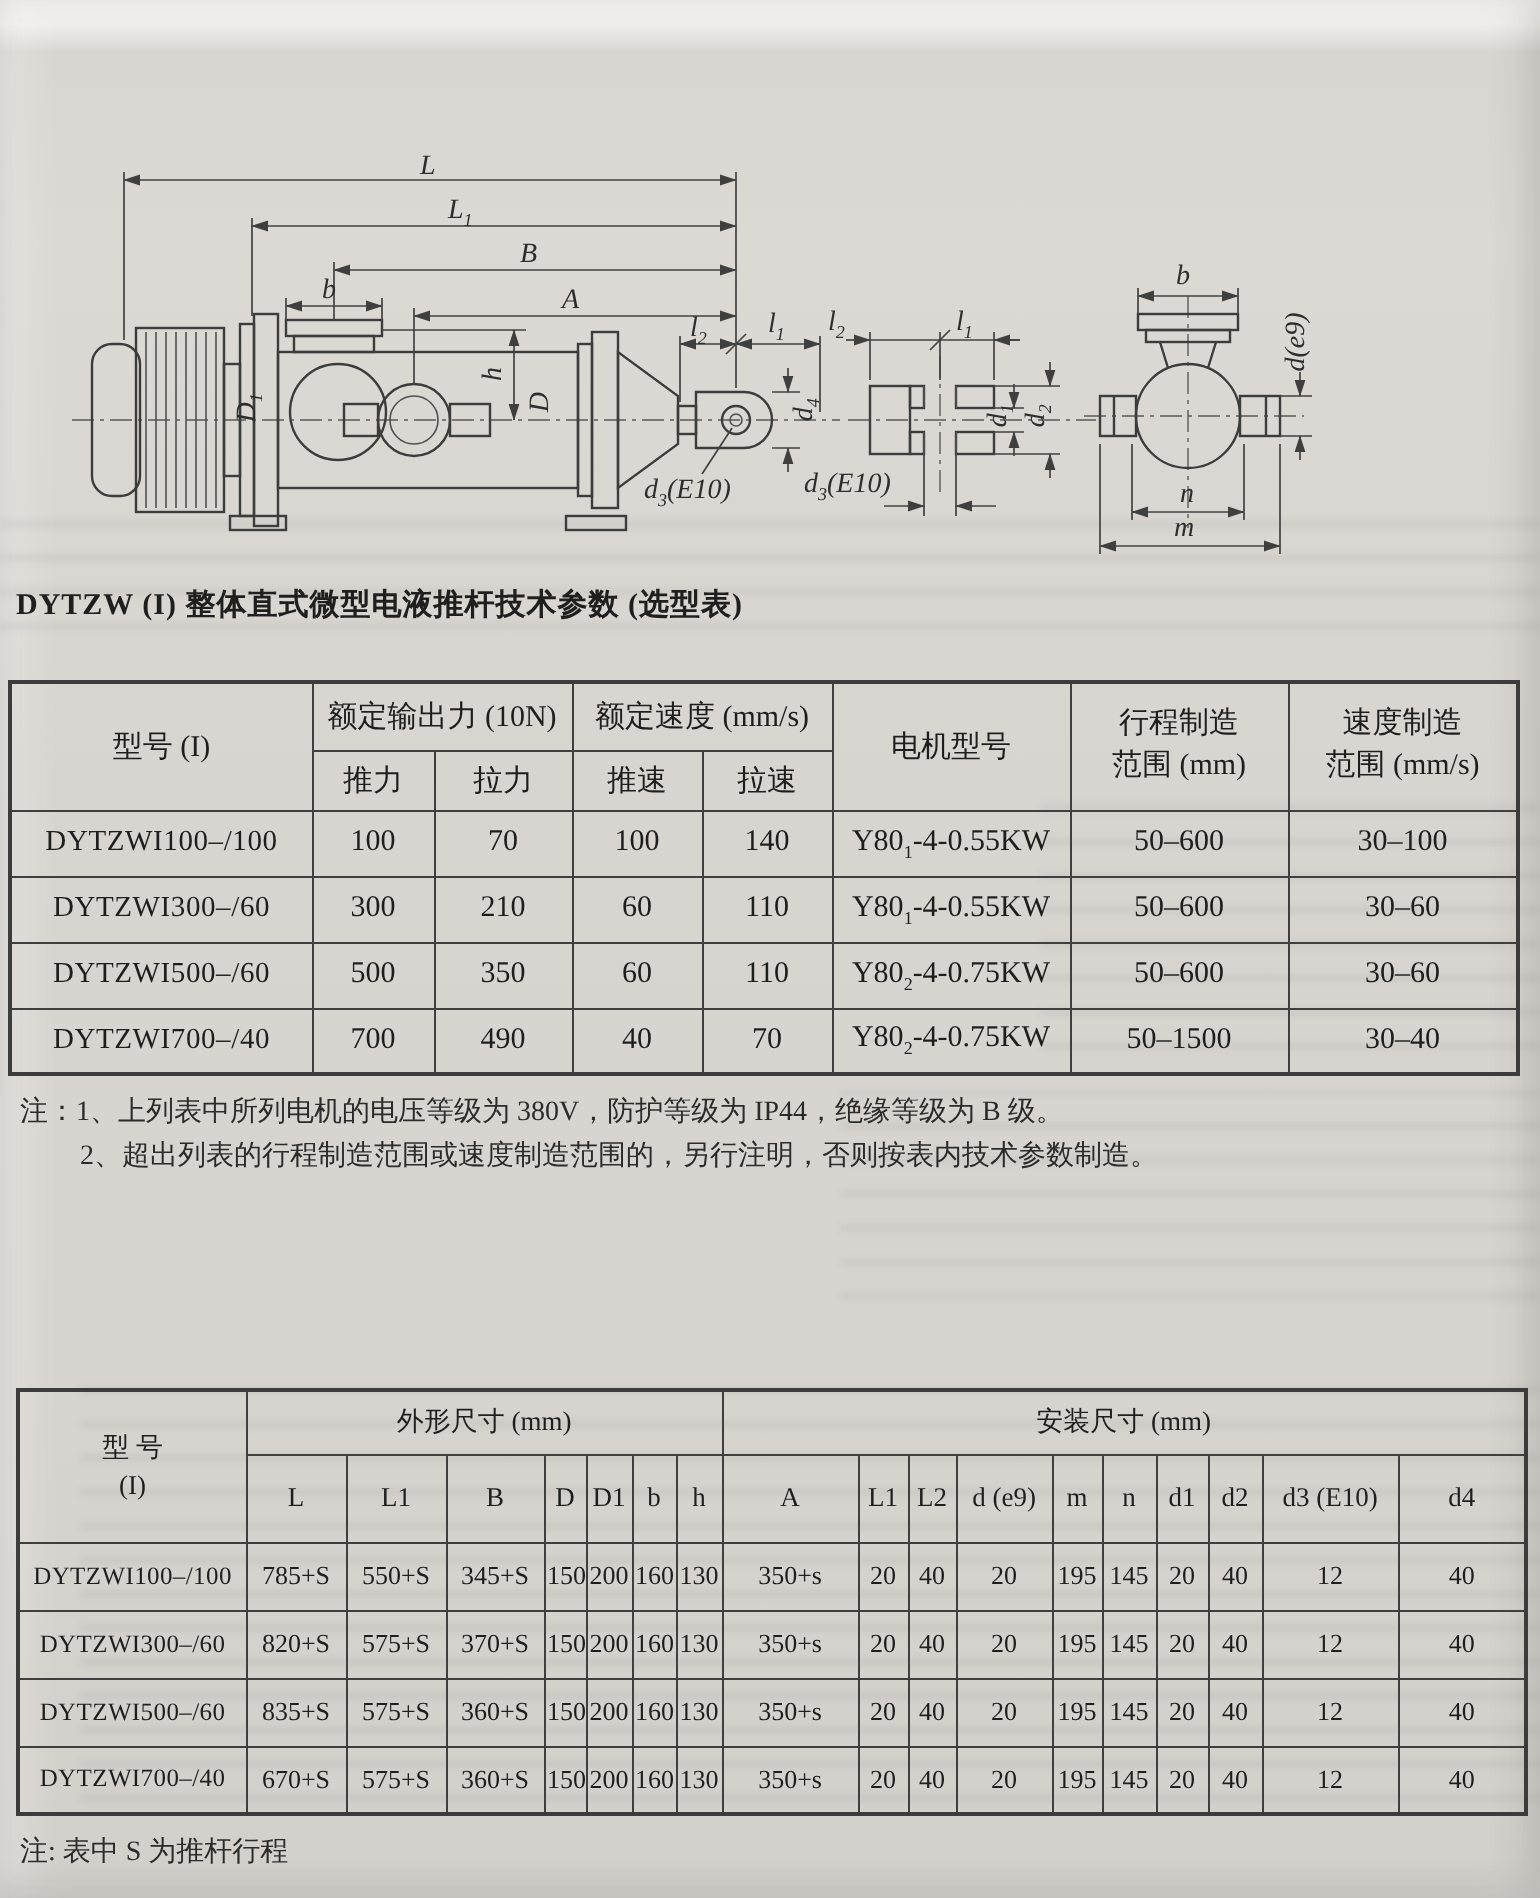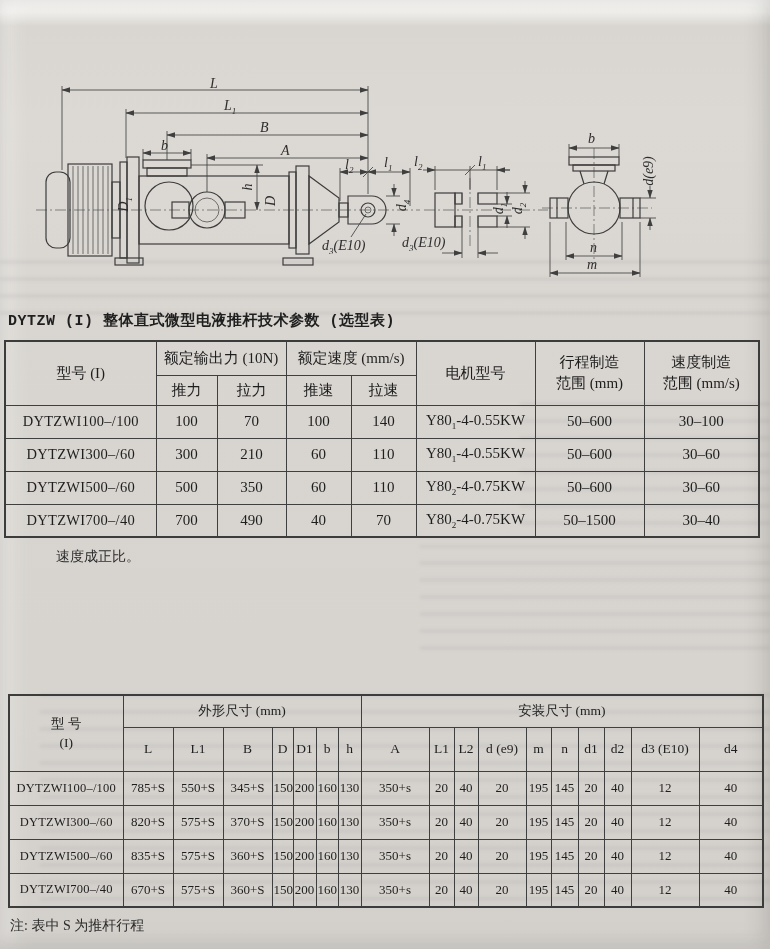--- a/index.html
+++ b/index.html
@@ -176,21 +176,21 @@
   <span class="dlabel" style="left:414px;top:155px;">l<sub>2</sub></span>
   <span class="dlabel" style="left:478px;top:155px;">l<sub>1</sub></span>
   <span class="dlabel rot" style="left:495px;top:200px;">d<sub>1</sub></span>
   <span class="dlabel rot" style="left:514px;top:200px;">d<sub>2</sub></span>
   <span class="dlabel" style="left:402px;top:236px;">d<sub>3</sub>(E10)</span>
   <span class="dlabel" style="left:588px;top:132px;">b</span>
   <span class="dlabel rot" style="left:634px;top:164px;">d(e9)</span>
   <span class="dlabel" style="left:590px;top:241px;">n</span>
   <span class="dlabel" style="left:587px;top:258px;">m</span>
 
-  <div class="caption" style="top:311px;font-family:Liberation Mono, monospace;">DYTZW (I) 整体直式微型电液推杆技术参数 (选型表)</div>
+  <div class="caption" style="top:293px;">DYTZW (I) 整体直式微型电液推杆技术参数 (选型表)</div>
 
   <table class="t1">
     <colgroup>
       <col style="width:151px">
         <col style="width:61px">
         <col style="width:69px">
         <col style="width:65px">
       <col style="width:65px">
         <col style="width:119px">
         <col style="width:109px">
@@ -254,21 +254,22 @@
         <td>40</td>
         <td>70</td>
         <td>Y80<sub>2</sub>-4-0.75KW</td>
         <td>50–1500</td>
         <td>30–40</td>
       </tr>
     </tbody>
   </table>
 
   <div class="notes">
-    <div class="nl ind2">速度成正比。</div>
+    <div class="nl"><span>注：</span><span>1、上列表中所列电机的电压等级为 380V，防护等级为 IP44，绝缘等级为 B 级。</span></div>
+    <div class="nl ind">2、超出列表的行程制造范围或速度制造范围的，另行注明，否则按表内技术参数制造。</div>
   </div>
 
 
   <table class="t2">
     <colgroup>
       <col style="width:114px">
         <col style="width:50px">
         <col style="width:50px">
         <col style="width:49px">
       <col style="width:21px">

